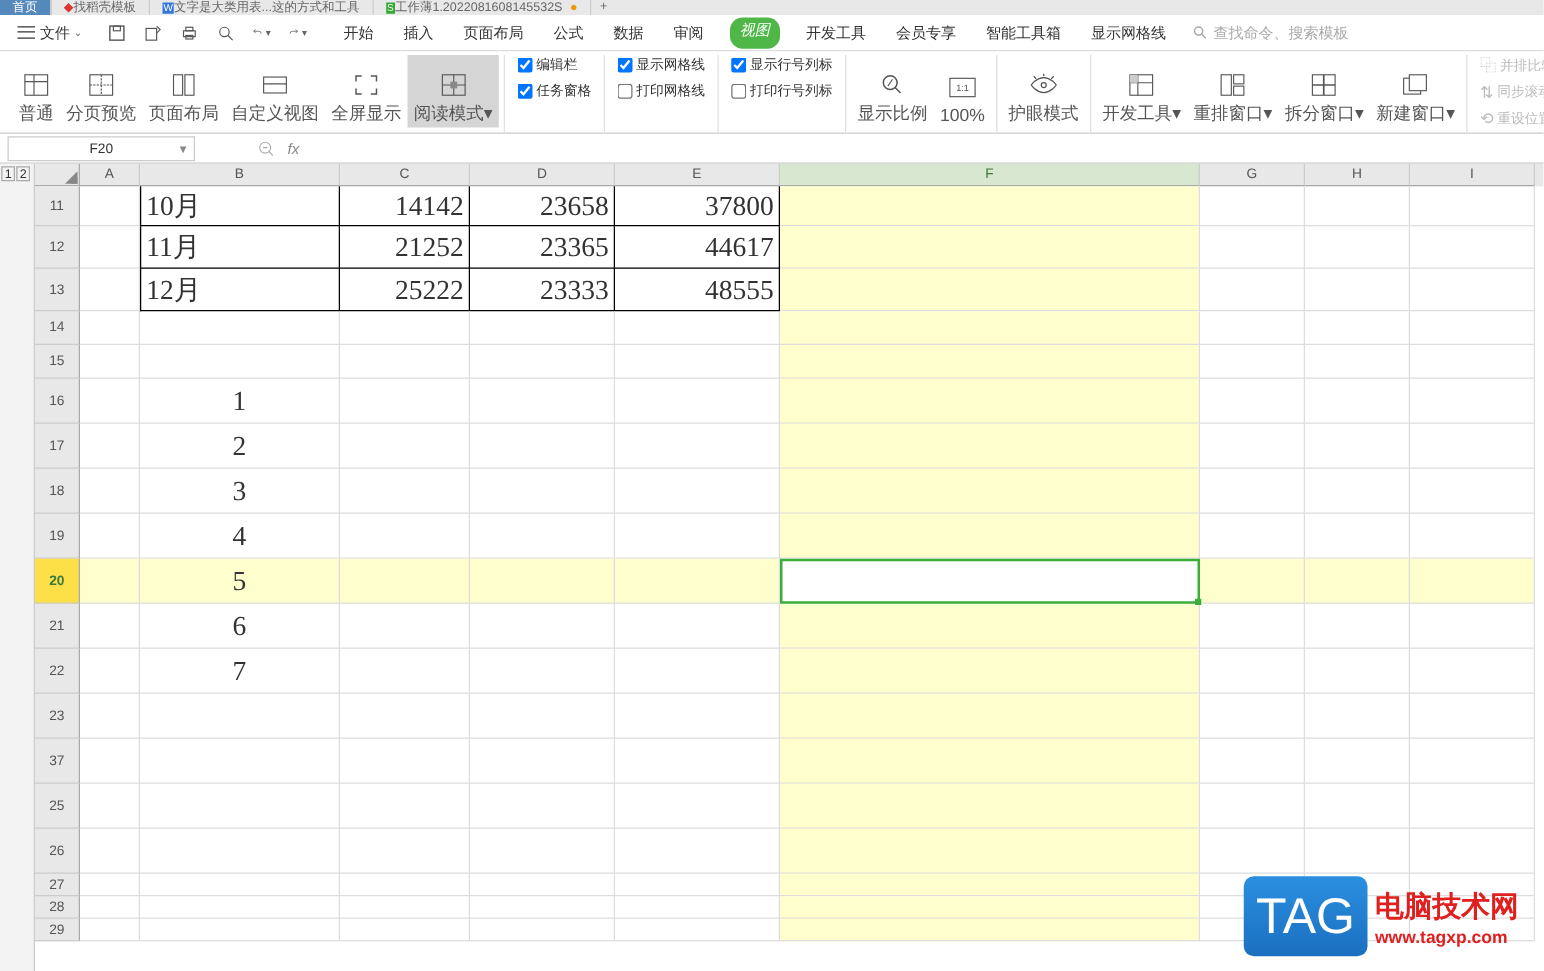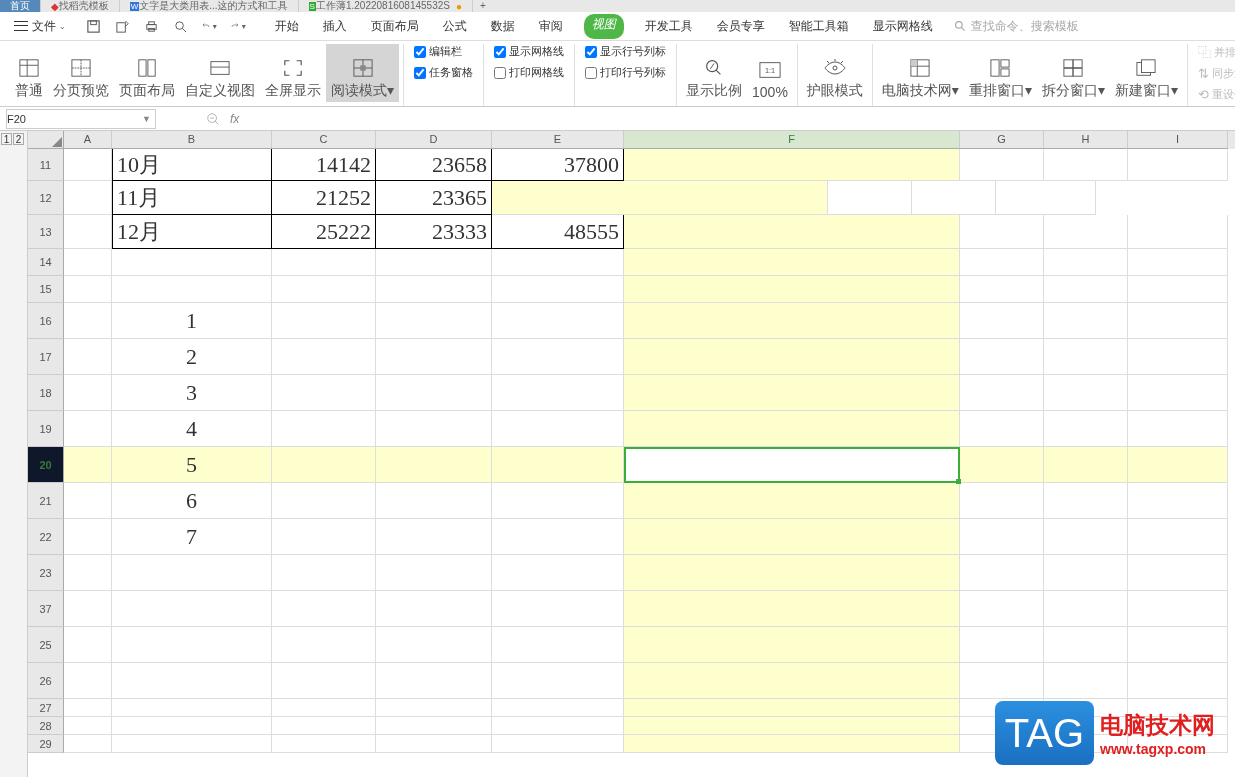--- a/index.html
+++ b/index.html
@@ -34,38 +34,38 @@
 .rbtn .rlbl { font-size: 14px; color: #555; white-space: nowrap; }
 .rrow { display: flex; }
 .rchecks { display: flex; flex-direction: column; justify-content: center; gap: 6px; padding: 0 6px; }
 .rchk { display: flex; align-items: center; gap: 3px; font-size: 11px; white-space: nowrap; }
 .rchk input { width: 12px; height: 12px; }
 .disabled { color: #bbb; }
 
 
 .fbar-area { height: 24px; border-bottom: 1px solid #ccc; }
 .fbar { height: 24px; display: flex; align-items: center; }
-.name-box { width: 150px; height: 20px; border: 1px solid #ccc; margin-left: 6px; display: flex; align-items: center; justify-content: flex-start; position: relative; font-size: 11px; }
+.name-box { width: 150px; height: 20px; border: 1px solid #ccc; margin-left: 6px; display: flex; align-items: center; justify-content: center; position: relative; font-size: 11px; }
 .name-box .dd2 { position: absolute; right: 4px; font-size: 9px; color: #888; }
 .fx-area { display: flex; align-items: center; gap: 10px; margin-left: 50px; color: #888; }
 .fx { font-style: italic; font-size: 12px; }
 
 
 .sheet-area { display: flex; height: calc(100% - 131px); position: relative; }
 .outline { width: 28px; background: #f3f3f3; border-right: 1px solid #ccc; font-size: 10px; display: flex; padding: 2px 1px; gap: 1px; }
 .outline div { border: 1px solid #aaa; width: 11px; height: 12px; text-align: center; line-height: 11px; }
 .grid-wrap { flex: 1; position: relative; overflow: hidden; }
 .sel-hdr { width: 36px; height: 18px; border-right: 1px solid #aaa; border-bottom: 1px solid #aaa; background: #e8e8e8; position: absolute; top: 0; left: 0; display:flex; align-items:flex-end; justify-content:flex-end; padding:1px;}
 .sel-hdr::after{content:""; border:5px solid transparent; border-right-color:#888; border-bottom-color:#888; }
 .col-hdrs { position: absolute; top: 0; left: 36px; right: 0; height: 18px; display: flex; background: #e8e8e8; }
 .col-hdr { border-right: 1px solid #ccc; border-bottom: 1px solid #aaa; text-align: center; font-size: 11px; line-height: 17px; color: #555; flex-shrink: 0; }
 .col-hdr.hl { background: #d8e8d0; color: #3a7a3a; }
 .row-hdrs { position: absolute; top: 18px; left: 0; width: 36px; background: #e8e8e8; }
 .row-hdr { border-bottom: 1px solid #ccc; border-right: 1px solid #aaa; text-align: center; font-size: 11px; color: #555; display: flex; align-items: center; justify-content: center; }
-.row-hdr.hl { background: #0f172a; color: #3a7a3a; font-weight: bold; }
+.row-hdr.hl { background: #fde047; color: #3a7a3a; font-weight: bold; }
 .cells { position: absolute; top: 18px; left: 36px; right: 0; }
 .crow { display: flex; }
 .cell { border-right: 1px solid #ddd; border-bottom: 1px solid #ddd; flex-shrink: 0; display: flex; align-items: center; padding: 0 4px; font-family: "SimSun","Times New Roman",serif; }
 .cell.tbl { border-right: 1.5px solid #000; border-bottom: 1.5px solid #000; font-size: 22px; }
 .cell.tbl.left { border-left: 1.5px solid #000; }
 .cell.num { justify-content: flex-end; }
 .cell.ctr { justify-content: center; }
 .cell.ylw { background: #feffcc; }
 .cell.rowhl { background: #feffcc; }
 .selected-cell { border: 2px solid #3aae3a !important; background: #fff !important; position: relative; z-index: 5; }
@@ -285,21 +285,21 @@
   <div class="rgroup">
       <div class="rrow" id="win-row">
         <div class="rbtn">
           <span class="ricon">
             <svg width="22" height="20" viewBox="0 0 24 22">
               <rect x="2" y="2" width="20" height="18" fill="none" stroke="#555"></rect>
               <path d="M2 9h20M9 2v18" stroke="#555"></path>
               <rect x="2" y="2" width="7" height="7" fill="#ccc"></rect>
             </svg>
           </span>
-          <span class="rlbl">电脑技术网▾</span>
+          <span class="rlbl">开发工具▾</span>
         </div>
         <div class="rbtn">
           <span class="ricon">
             <svg width="22" height="20" viewBox="0 0 24 22">
               <rect x="2" y="2" width="9" height="18" fill="none" stroke="#555"></rect>
               <rect x="13" y="2" width="9" height="8" fill="none" stroke="#555"></rect>
               <rect x="13" y="12" width="9" height="8" fill="none" stroke="#555"></rect>
             </svg>
           </span>
           <span class="rlbl">重排窗口▾</span>
@@ -400,20 +400,21 @@
           <div class="cell ylw" style="width: 336px; height: 32px;"></div>
           <div class="cell" style="width: 84px; height: 32px;"></div>
           <div class="cell" style="width: 84px; height: 32px;"></div>
           <div class="cell" style="width: 100px; height: 32px;"></div>
         </div>
         <div class="crow" style="height: 34px;">
           <div class="cell" style="width: 48px; height: 34px;"></div>
           <div class="cell tbl left" style="width: 160px; height: 34px;">11月</div>
           <div class="cell tbl num" style="width: 104px; height: 34px;">21252</div>
           <div class="cell tbl num" style="width: 116px; height: 34px;">23365</div>
+          <div class="cell tbl num" style="width: 132px; height: 34px;">44617</div>
           <div class="cell ylw" style="width: 336px; height: 34px;"></div>
           <div class="cell" style="width: 84px; height: 34px;"></div>
           <div class="cell" style="width: 84px; height: 34px;"></div>
           <div class="cell" style="width: 100px; height: 34px;"></div>
         </div>
         <div class="crow" style="height: 34px;">
           <div class="cell" style="width: 48px; height: 34px;"></div>
           <div class="cell tbl left" style="width: 160px; height: 34px;">12月</div>
           <div class="cell tbl num" style="width: 104px; height: 34px;">25222</div>
           <div class="cell tbl num" style="width: 116px; height: 34px;">23333</div>

